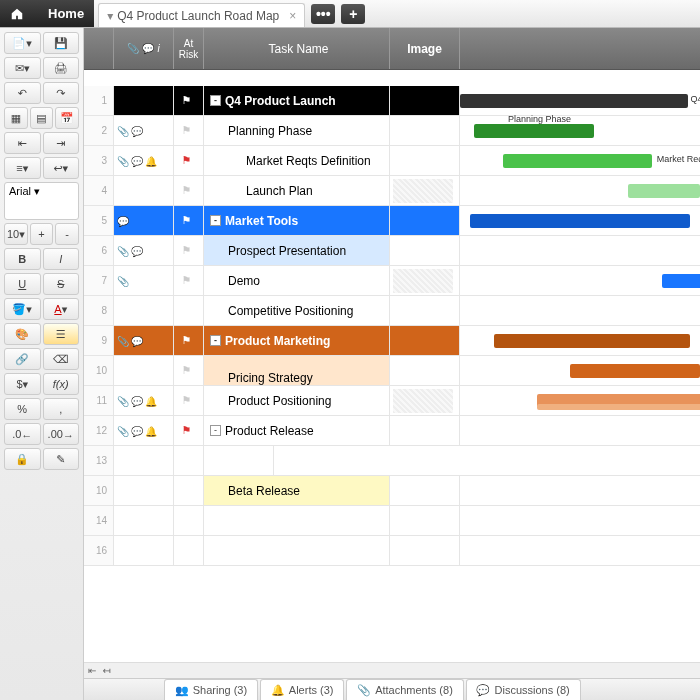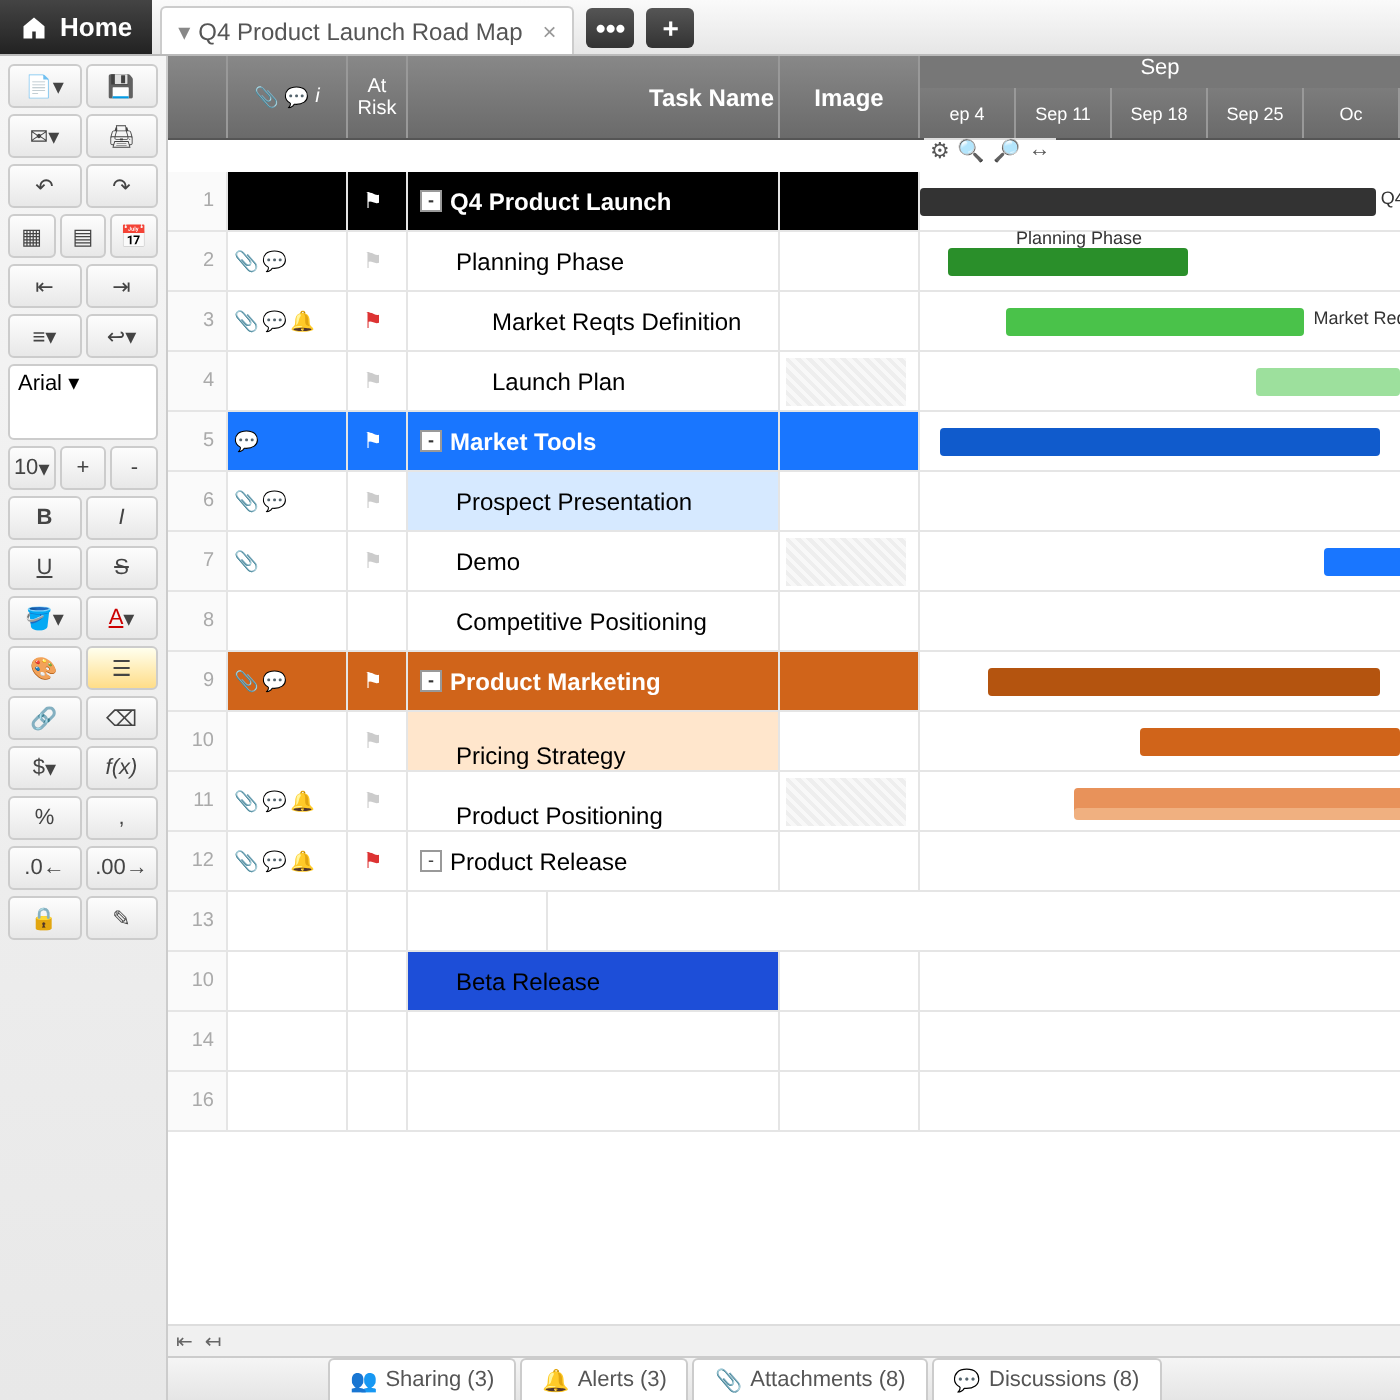--- a/index.html
+++ b/index.html
@@ -1,20 +1,20 @@
 <!DOCTYPE html>
 <html><head>
 <meta charset="utf-8">
 <style>
 * { box-sizing: border-box; margin: 0; padding: 0; }
 body { font-family: Arial, sans-serif; font-size: 11px; background: #fff; width: 700px; height: 700px; overflow: hidden; position: relative; }
 
 
 .tabbar { height: 28px; background: linear-gradient(#fafafa,#e6e6e6); display: flex; border-bottom: 1px solid #bbb; }
-.home-tab { background: linear-gradient(#444,#222); color: #fff; padding: 5px 10px; display: flex; align-items: center; gap: 6px; font-weight: bold; font-size: 13px; }
+.home-tab { background: linear-gradient(#444,#222); color: #fff; padding: 5px 10px; display: flex; align-items: center; gap: 24px; font-weight: bold; font-size: 13px; }
 .home-tab svg { width: 14px; height: 14px; }
 .sheet-tab { background: #fff; border: 1px solid #ccc; border-bottom: none; margin-left: 4px; margin-top: 3px; padding: 4px 8px; display: flex; align-items: center; gap: 4px; border-radius: 3px 3px 0 0; font-size: 12px; color: #555; }
 .close-x { color: #999; margin-left: 6px; cursor: pointer; }
 .tab-btn { width: 24px; height: 20px; background: linear-gradient(#555,#333); color: #fff; border-radius: 3px; margin: 4px 0 0 6px; display: flex; align-items: center; justify-content: center; font-size: 14px; font-weight: bold; }
 
 
 .left-panel { position: absolute; top: 28px; left: 0; width: 84px; bottom: 0; background: linear-gradient(#f5f5f5,#e8e8e8); border-right: 1px solid #ccc; padding: 4px; }
 .tool-row { display: flex; gap: 2px; margin-bottom: 3px; }
 .tool-btn { flex: 1; height: 22px; background: linear-gradient(#fdfdfd,#e8e8e8); border: 1px solid #ccc; border-radius: 3px; display: flex; align-items: center; justify-content: center; font-size: 11px; color: #444; }
 .font-select { width: 100%; height: 38px; border: 1px solid #ccc; border-radius: 3px; background: #fff; padding: 2px 4px; font-size: 11px; margin-bottom: 3px; }
@@ -177,42 +177,26 @@
     </div>
 </div>
 
 <div class="main">
   <div class="header-row">
     <div class="hcell" style="width:30px"></div>
     <div class="hcell" style="width:60px"><span>📎</span>&nbsp;<span>💬</span>&nbsp;<span style="font-style:italic">i</span></div>
     <div class="hcell" style="width:30px">
         <span>At Risk</span>
       </div>
-    <div class="hcell" style="width:186px;justify-content:flex-end;padding-left:6px;font-weight:bold;font-size:12px">
+    <div class="hcell" style="width:186px;justify-content:center;padding-left:6px;font-weight:normal;font-size:12px">
         <span>Task Name</span>
       </div>
     <div class="hcell" style="width:70px;font-weight:bold;font-size:12px">
         <span>Image</span>
       </div>
-    <div class="timeline-header">
-      <div class="timeline-month">Sep</div>
-      <div class="timeline-weeks" id="tlw">
-          <div>ep 4</div>
-          <div>Sep 11</div>
-          <div>Sep 18</div>
-          <div>Sep 25</div>
-          <div>Oc</div>
-        </div>
-      <div class="zoom-controls">
-        <span>⚙</span>
-        <span>🔍</span>
-        <span>🔎</span>
-        <span>↔</span>
-      </div>
-    </div>
   </div>
 
   <div class="grid-body" id="grid-body">
       <div class="row header-black">
         <div class="cell rownum">1</div>
         <div class="cell icons-col"></div>
         <div class="cell atrisk">
           <span class="flag flag-white">⚑</span>
         </div>
         <div class="cell taskname" style="padding-left: 6px; font-weight: bold; background: inherit; color: rgb(255, 255, 255);">
@@ -372,21 +356,21 @@
       <div class="row">
         <div class="cell rownum">11</div>
         <div class="cell icons-col">
           <span class="icon clip-i"></span>
           <span class="icon bubble-i"></span>
           <span class="icon bell-i"></span>
         </div>
         <div class="cell atrisk">
           <span class="flag flag-gray">⚑</span>
         </div>
-        <div class="cell taskname" style="padding-left: 24px; align-items: flex-end;">
+        <div class="cell taskname" style="padding-left: 24px;">
           <span>Product Positioning</span>
         </div>
         <div class="cell image-col">
           <div class="img-thumb"></div>
         </div>
         <div class="cell gantt">
           <div class="bar" style="left: 32%; width: 70%; background: rgb(232, 146, 90);"></div>
           <div class="bar" style="left: 32%; width: 70%; background: rgb(240, 176, 128); top: 18px; height: 6px;"></div>
         </div>
       </div>
@@ -411,21 +395,21 @@
         <div class="cell rownum">13</div>
         <div class="cell icons-col"></div>
         <div class="cell atrisk"></div>
         <div class="cell image-col"></div>
         <div class="cell gantt"></div>
       </div>
       <div class="row">
         <div class="cell rownum">10</div>
         <div class="cell icons-col"></div>
         <div class="cell atrisk"></div>
-        <div class="cell taskname" style="background: #1d4ed8; padding-left: 24px;">
+        <div class="cell taskname" style="background: #fef9c3; padding-left: 24px;">
           <span>Beta Release</span>
         </div>
         <div class="cell image-col"></div>
         <div class="cell gantt"></div>
       </div>
       <div class="row">
         <div class="cell rownum">14</div>
         <div class="cell icons-col"></div>
         <div class="cell atrisk"></div>
         <div class="cell taskname" style="padding-left: 6px;">

